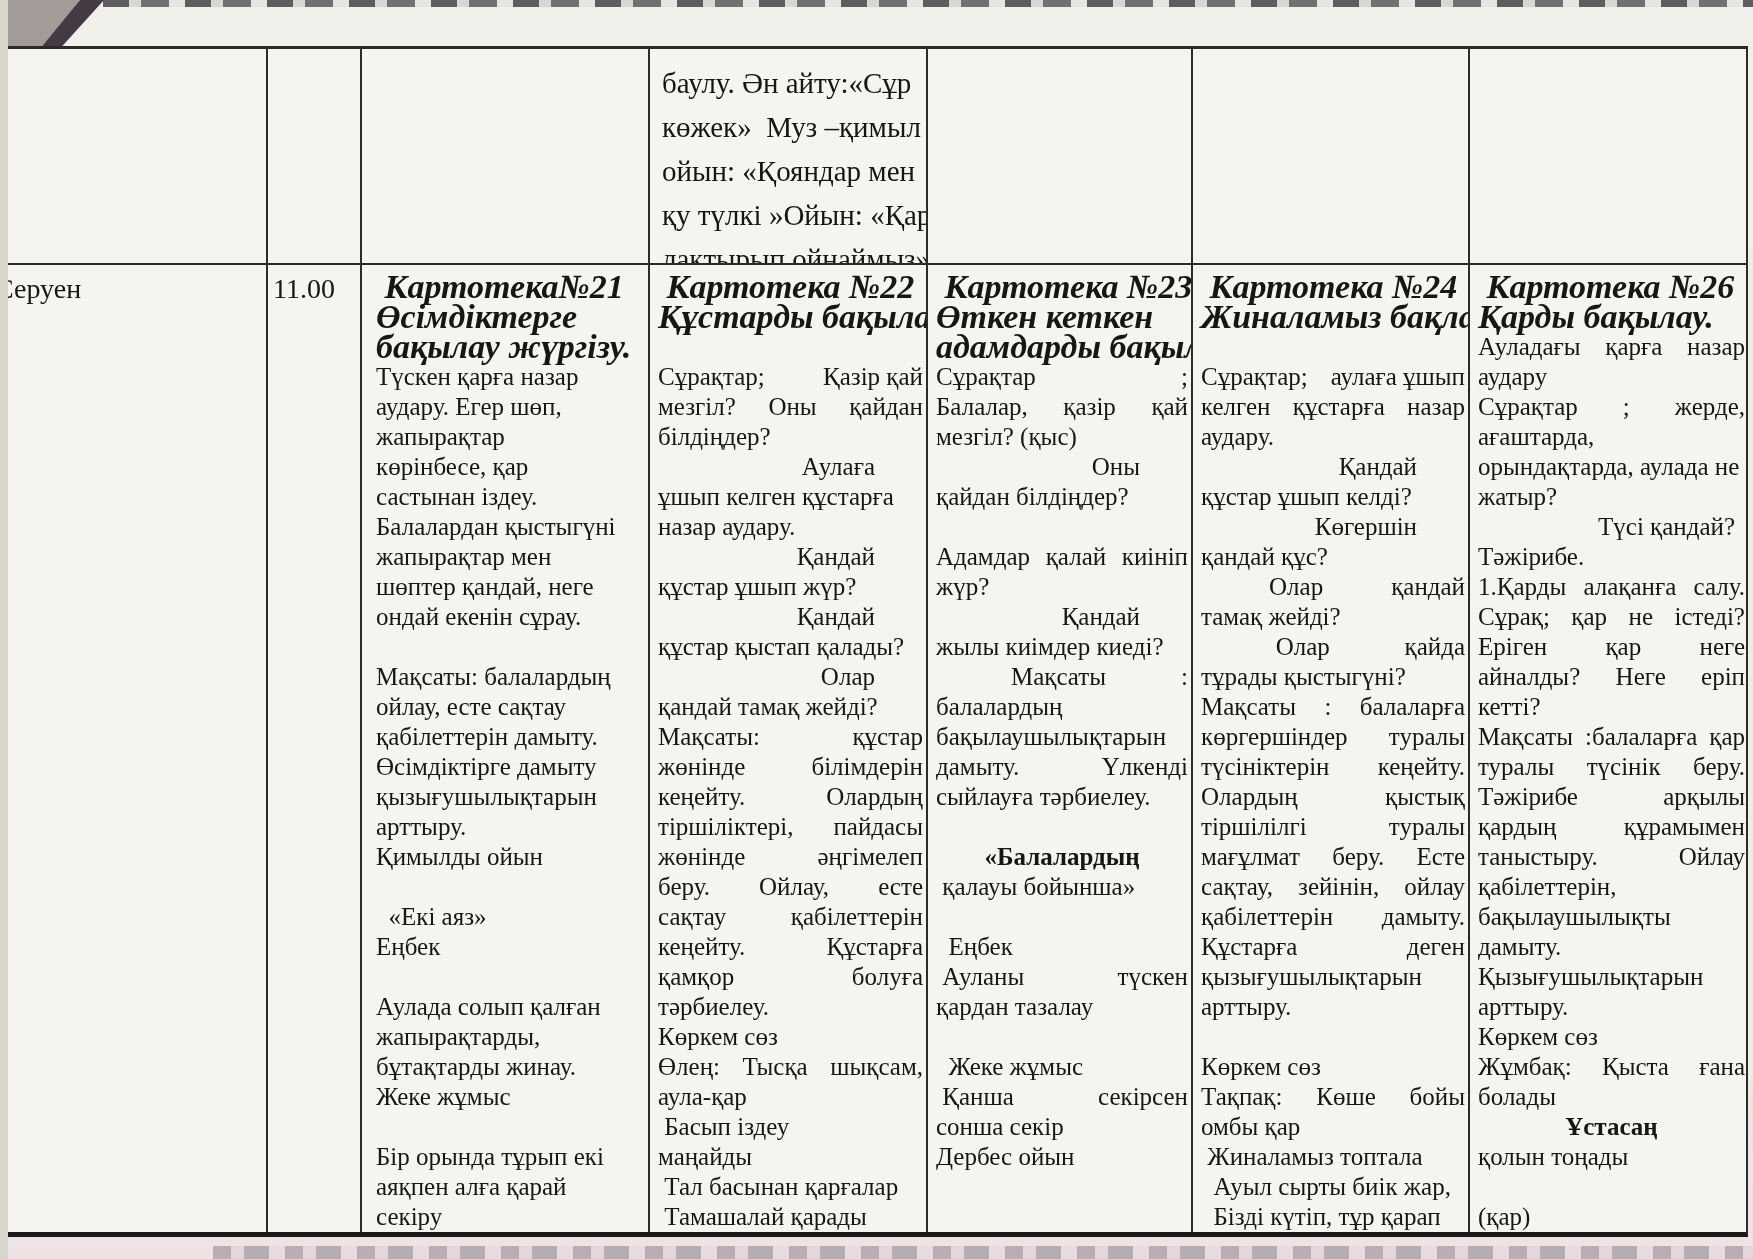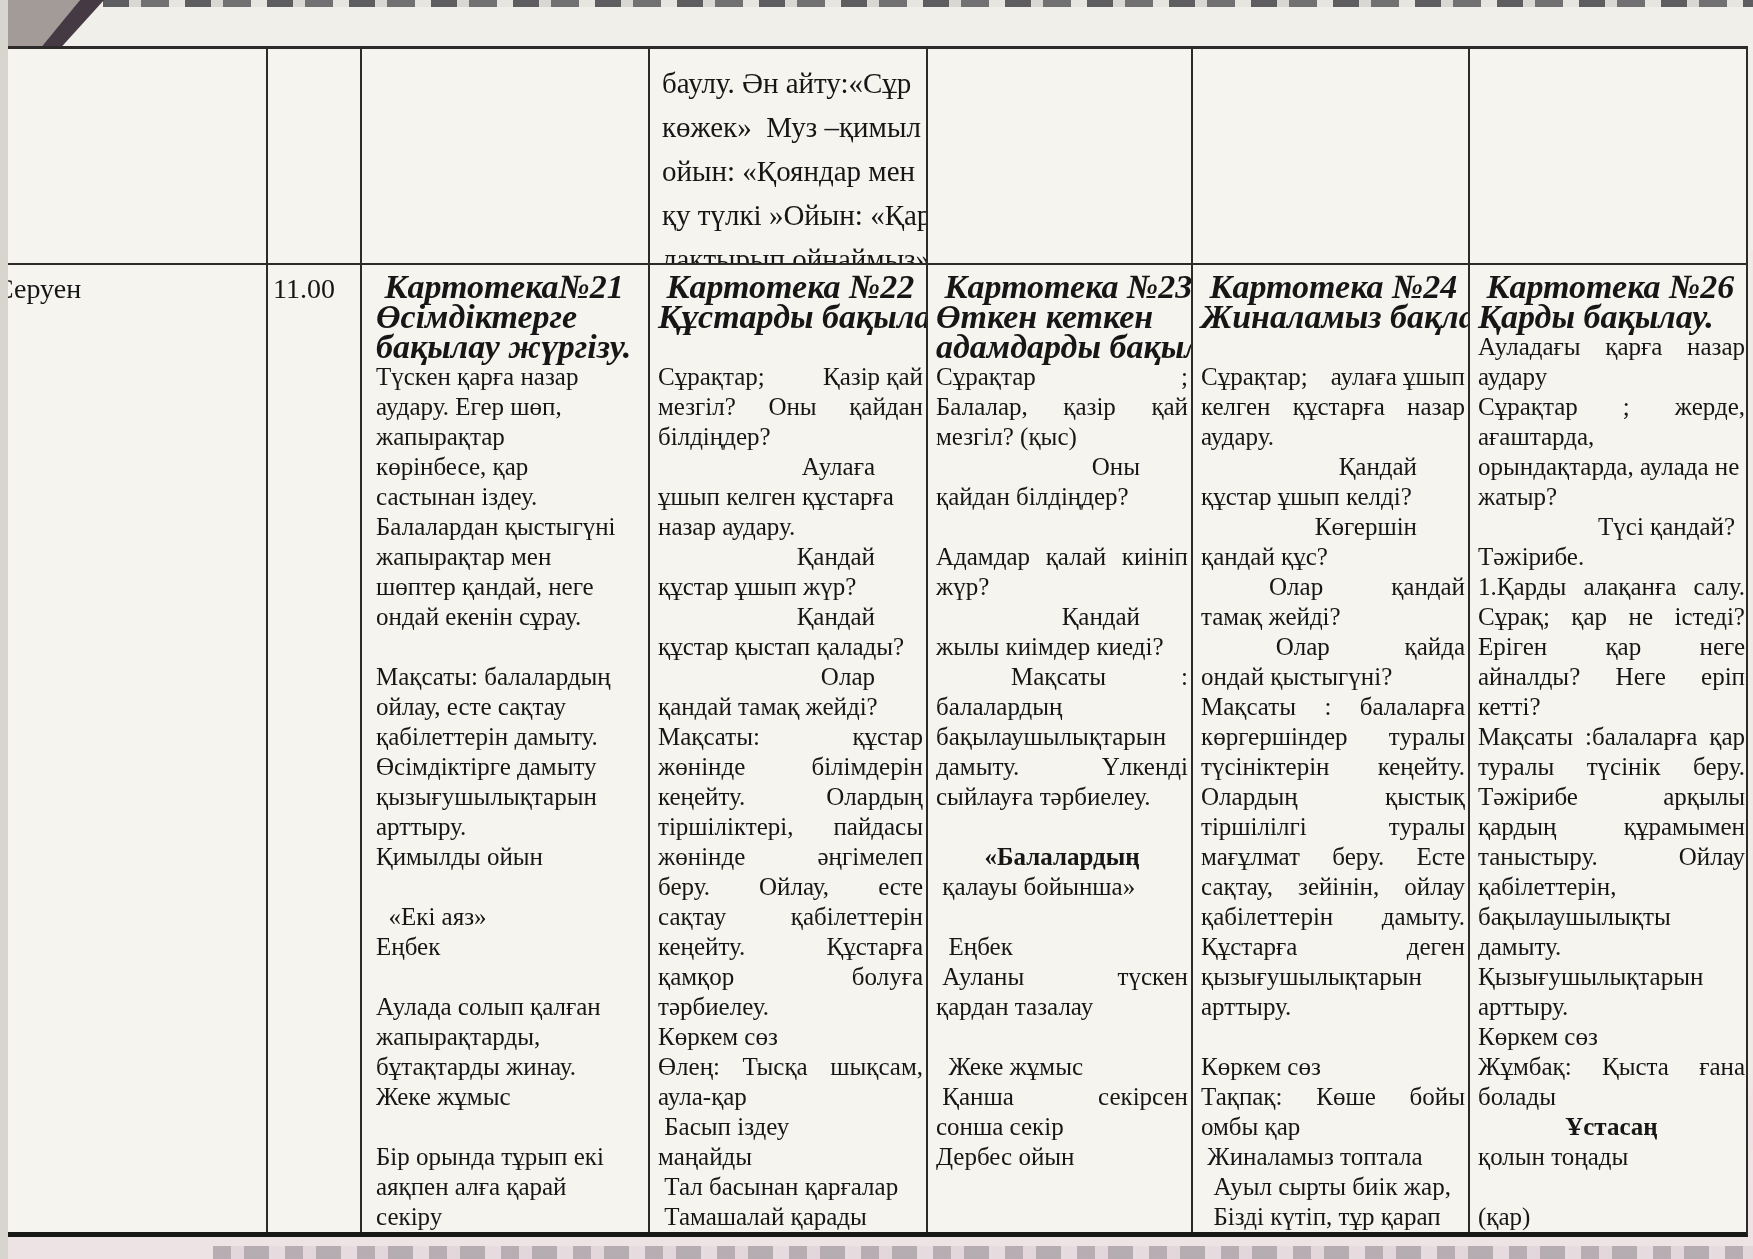--- a/index.html
+++ b/index.html
@@ -227,21 +227,21 @@
         <div class="line s-j"><span>Сұрақтар;</span><span>аулаға ұшып</span></div>
         <div class="line s-j"><span>келген</span><span>құстарға</span><span>назар</span></div>
         <div class="line s-l">аудару.</div>
         <div class="line s-r">Қандай</div>
         <div class="line s-l">құстар ұшып келді?</div>
         <div class="line s-r">Көгершін</div>
         <div class="line s-l">қандай құс?</div>
         <div class="line s-j"><span></span><span>Олар</span><span>қандай</span></div>
         <div class="line s-l">тамақ жейді?</div>
         <div class="line s-j"><span></span><span>Олар</span><span>қайда</span></div>
-        <div class="line s-l">ондай қыстыгүні?</div>
+        <div class="line s-l">тұрады қыстыгүні?</div>
         <div class="line s-j"><span>Мақсаты</span><span>:</span><span>балаларға</span></div>
         <div class="line s-j"><span>көргершіндер</span><span>туралы</span></div>
         <div class="line s-j"><span>түсініктерін</span><span>кеңейту.</span></div>
         <div class="line s-j"><span>Олардың</span><span>қыстық</span></div>
         <div class="line s-j"><span>тіршілілгі</span><span>туралы</span></div>
         <div class="line s-j"><span>мағұлмат</span><span>беру.</span><span>Есте</span></div>
         <div class="line s-j"><span>сақтау,</span><span>зейінін,</span><span>ойлау</span></div>
         <div class="line s-j"><span>қабілеттерін</span><span>дамыту.</span></div>
         <div class="line s-j"><span>Құстарға</span><span>деген</span></div>
         <div class="line s-l">қызығушылықтарын</div>

